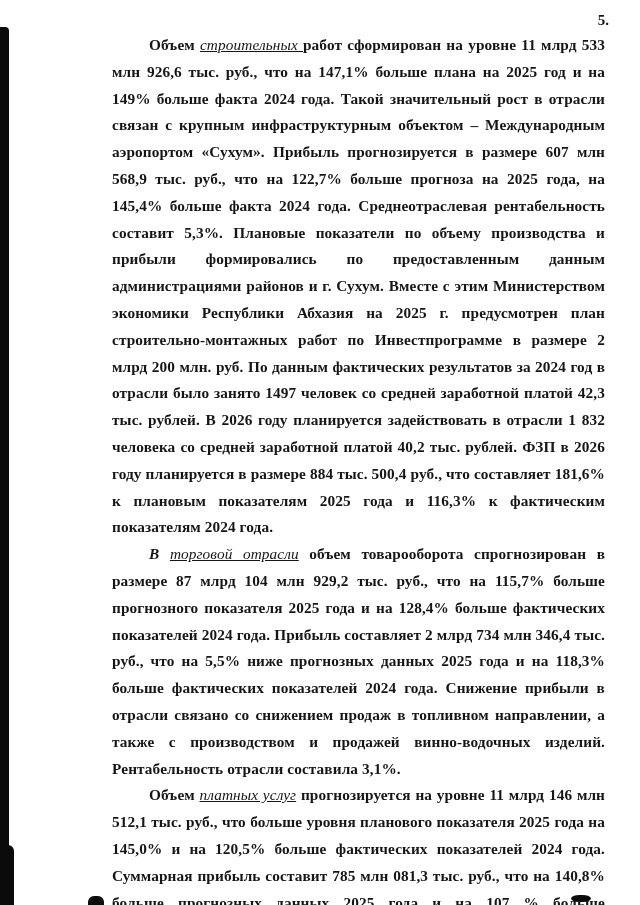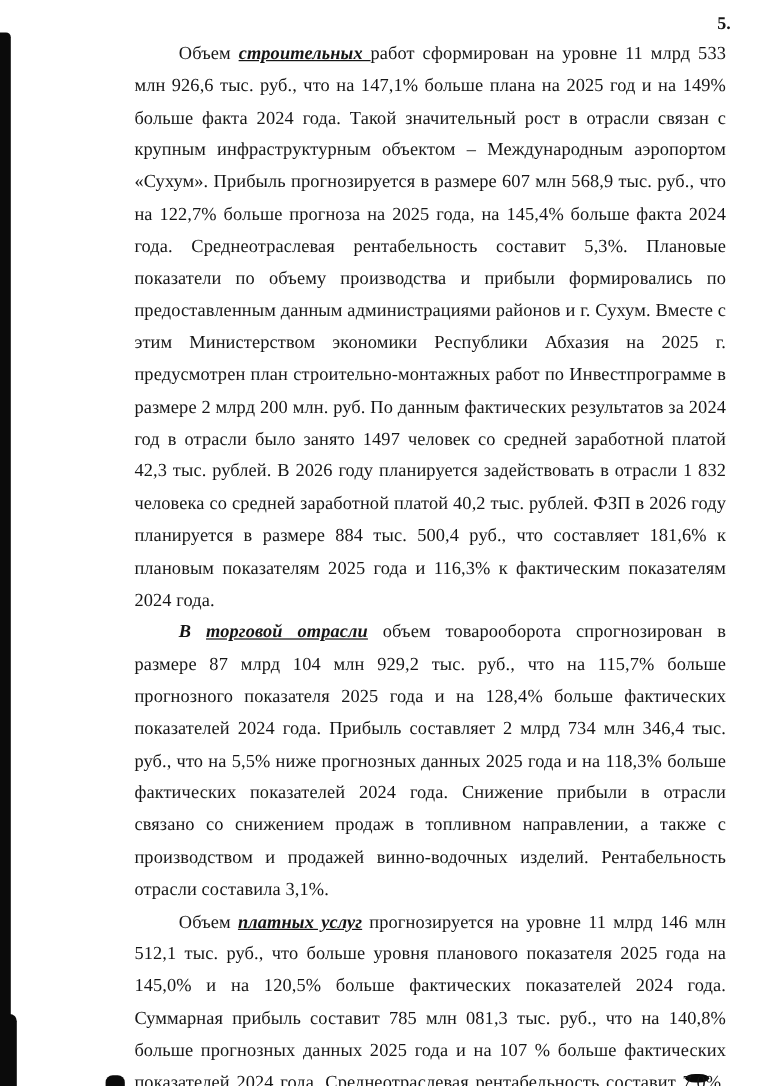--- a/index.html
+++ b/index.html
@@ -31,24 +31,24 @@
     text-align: justify;
     font-size: 15.3px;
     line-height: 26.8px;
     letter-spacing: 0.1px;
   }
   p.para {
     margin: 0;
     padding: 0;
     text-indent: 37px;
   }
-  .normal { font-weight: normal; font-style: normal; }
+  .normal { font-weight: bold; font-style: normal; }
   .emph { font-weight: bold; font-style: italic; }
   .emph-underline {
-    font-weight: bold;
+    font-weight: normal;
     font-style: italic;
     text-decoration: underline;
   }
   
   .edge-left {
     position: absolute;
     left: 0;
     top: 27px;
     width: 9px;
     bottom: 0;

